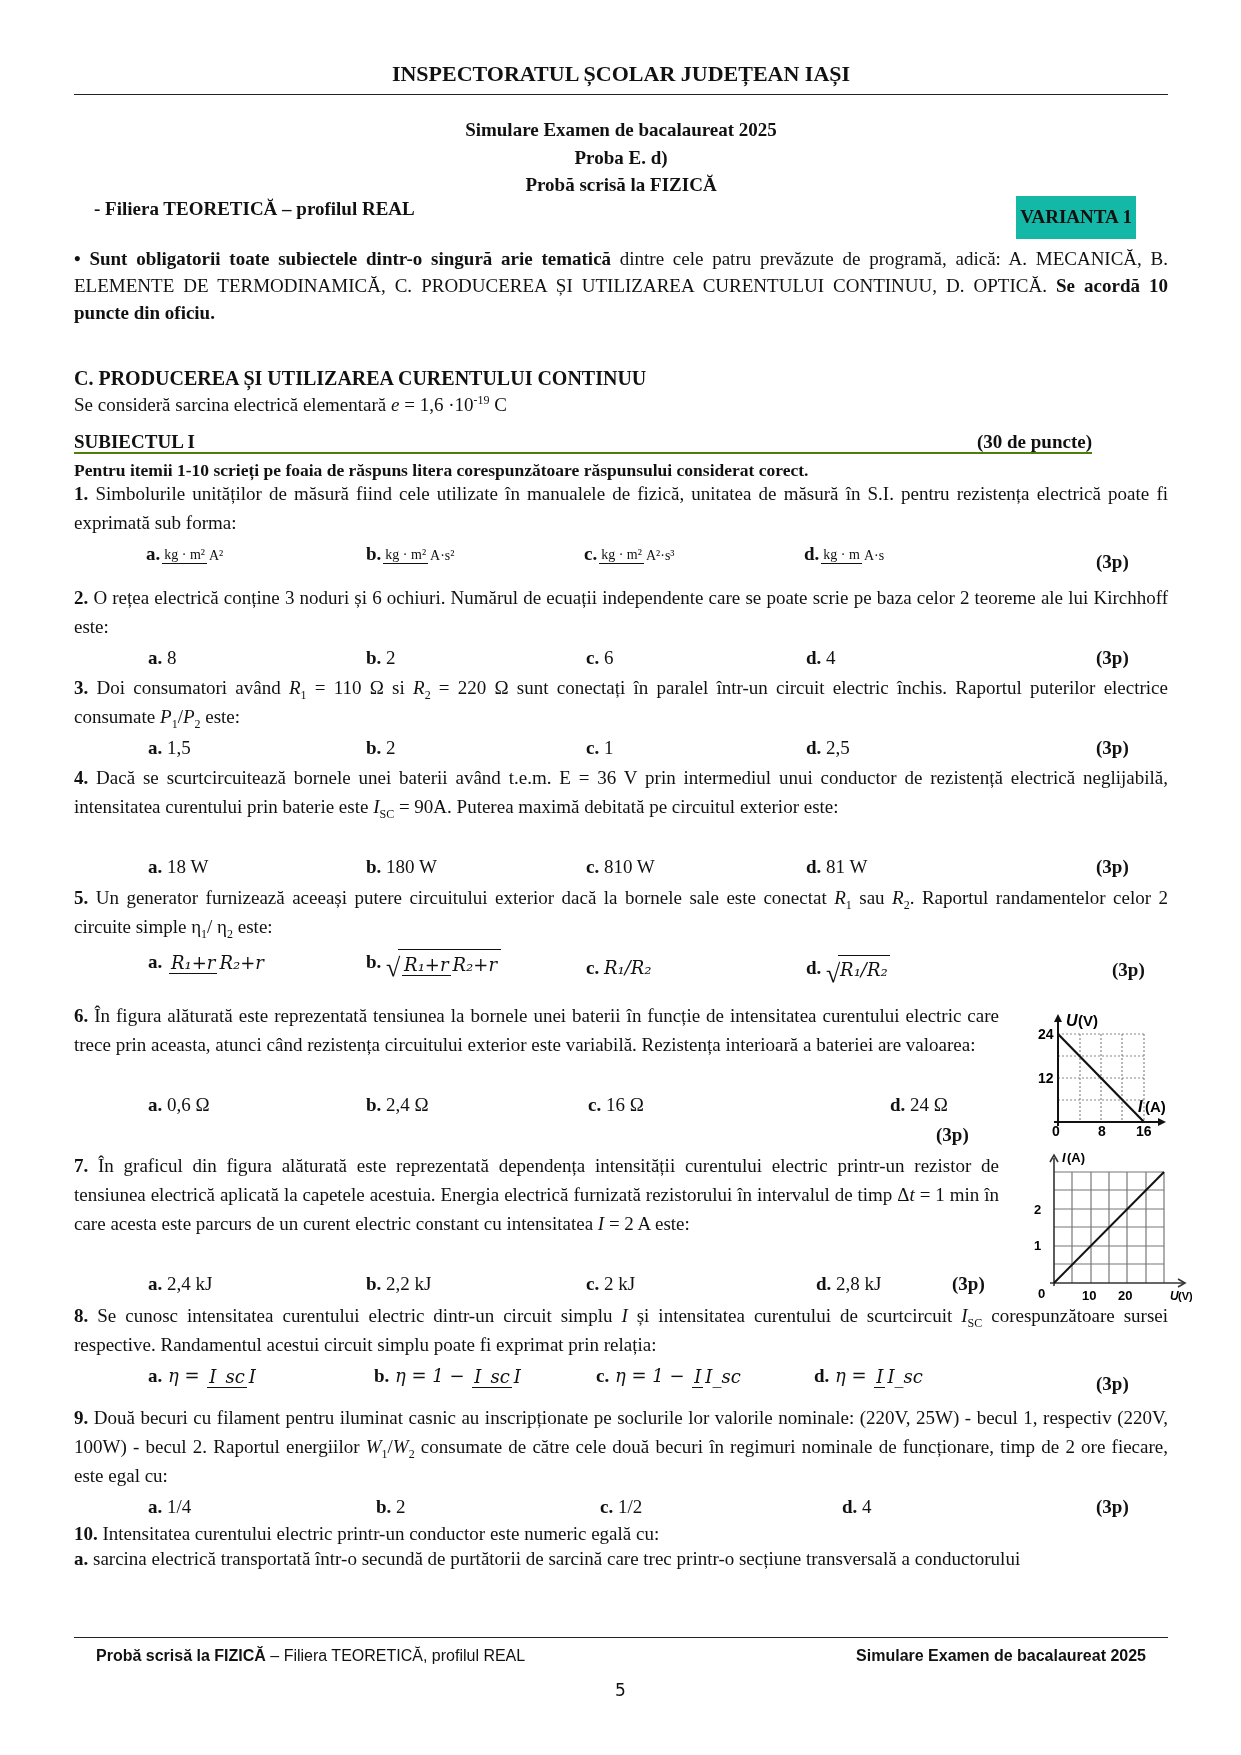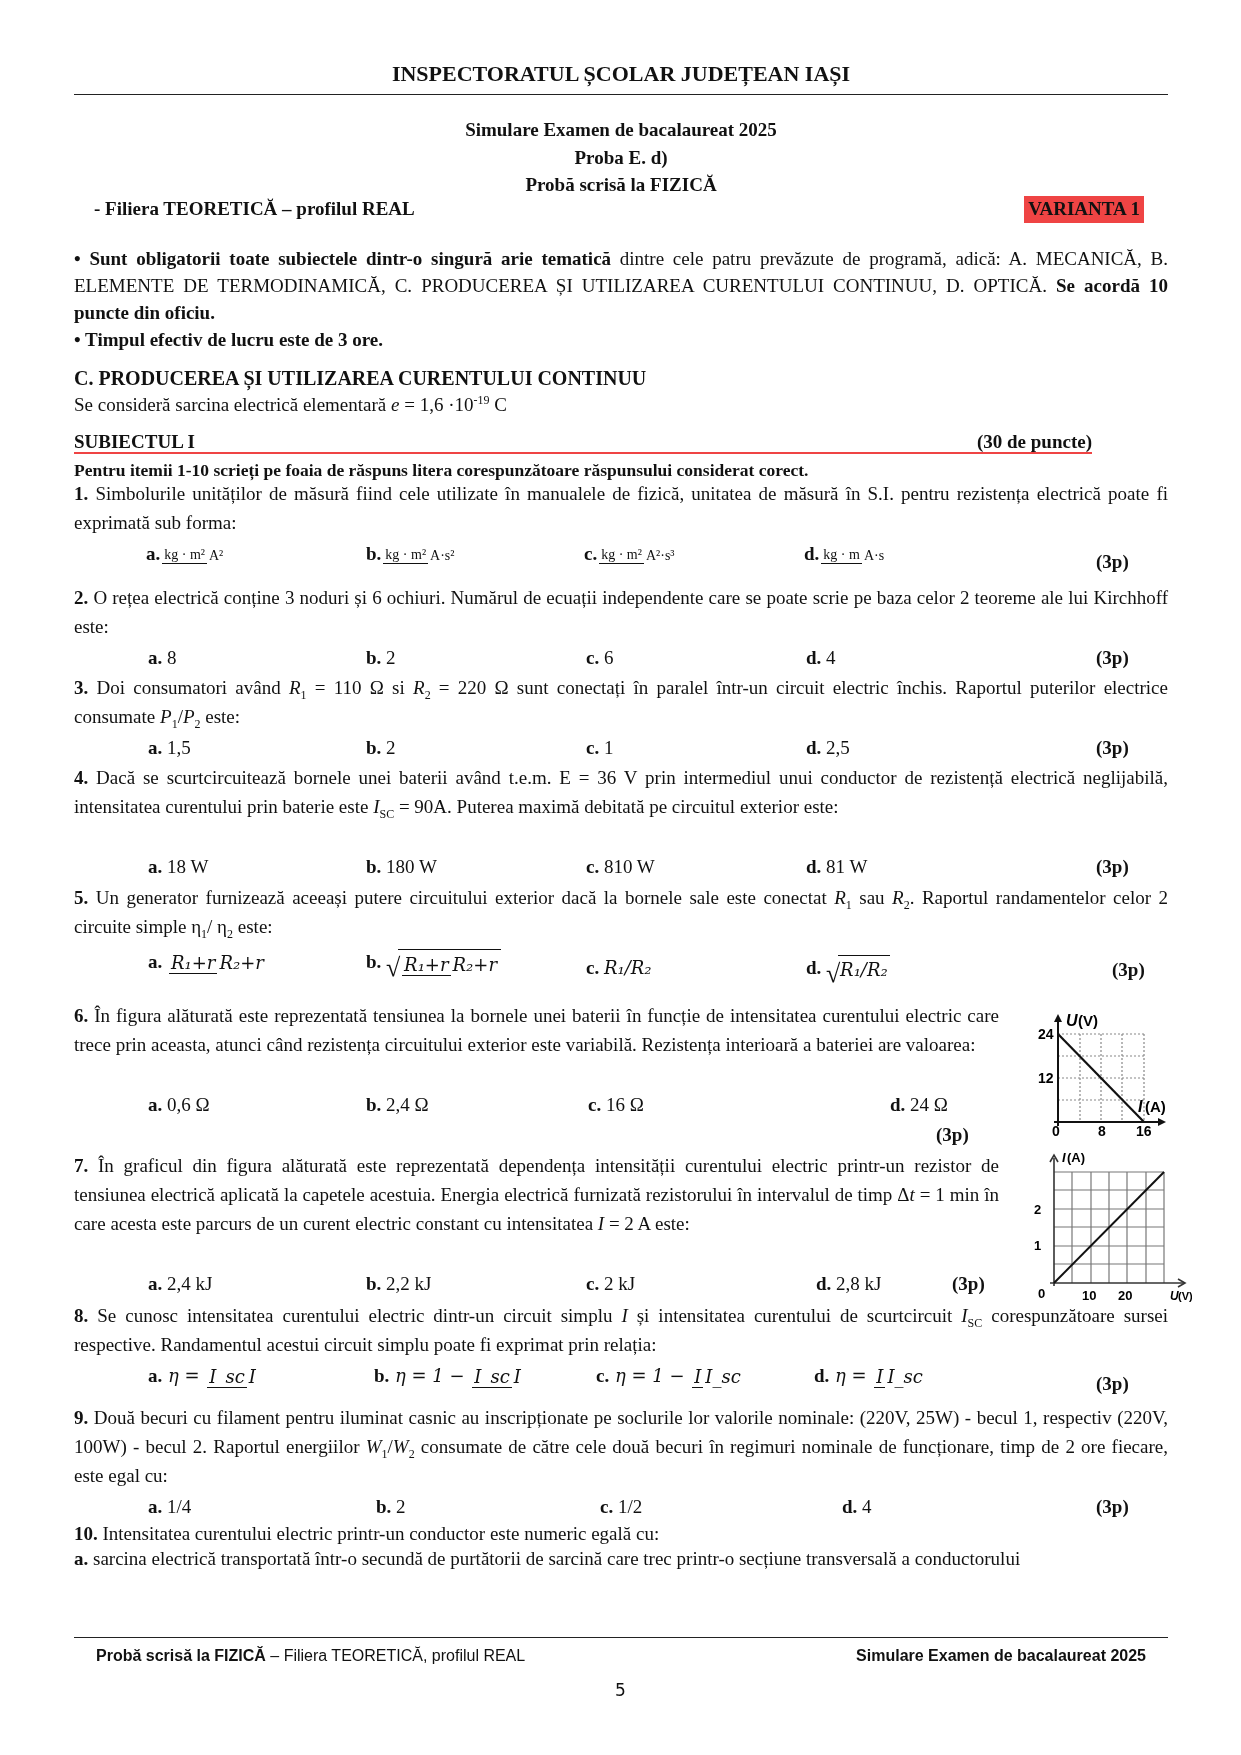--- a/index.html
+++ b/index.html
@@ -4,27 +4,27 @@
 <style>
   * { box-sizing: border-box; margin: 0; padding: 0; }
   html, body { width: 1241px; height: 1755px; background: #ffffff; }
   body { font-family: "Liberation Serif", "DejaVu Serif", serif; color: #111; position: relative; font-size: 19px; line-height: 1.42; }
   .page { position: absolute; left: 0; top: 0; width: 1049px; height: 1755px; text-decoration: underline; }
   .header { position: absolute; left: 74px; width: 1094px; top: 58px; text-align: center; font-weight: bold; font-size: 22px; }
   .hr-top { position: absolute; left: 74px; width: 1094px; top: 94px; border-top: 1.5px solid #222; }
   .title-block { position: absolute; left: 74px; width: 1094px; top: 116px; text-align: center; font-weight: bold; font-size: 19px; line-height: 1.45; }
   .filiera-row { position: absolute; left: 74px; width: 1094px; top: 196px; font-weight: bold; font-size: 19px; }
   .filiera-row .left { position: absolute; left: 20px; }
-  .filiera-row .right { position: absolute; right: 24px; background: #ef4444; padding: 0 4px; }
+  .filiera-row .right { position: absolute; right: 32px; background: #14b8a6; padding: 8px 4px; }
   .instructions { position: absolute; left: 74px; width: 1094px; top: 246px; text-align: justify; font-size: 19px; line-height: 1.42; }
   .b { font-weight: bold; }
   .i { font-style: italic; }
   .section-title { position: absolute; left: 74px; top: 364px; font-weight: bold; font-size: 20px; }
   .constant { position: absolute; left: 74px; top: 392px; font-size: 19px; }
-  .subiect-row { position: absolute; left: 74px; width: 1018px; top: 430px; font-weight: bold; font-size: 19px; border-bottom: 2px solid #ef4444; height: 24px; line-height: 24px; }
+  .subiect-row { position: absolute; left: 74px; width: 1018px; top: 430px; font-weight: bold; font-size: 19px; border-bottom: 2px solid #4d7c0f; height: 24px; line-height: 24px; }
   .subiect-row .left { position: absolute; left: 0; text-decoration: none; }
   .subiect-row .right { position: absolute; right: 0; }
   .directive { position: absolute; left: 74px; top: 458px; font-weight: bold; font-size: 17.5px; }
   .q { position: absolute; left: 74px; width: 1094px; text-align: justify; font-size: 19px; line-height: 1.52; }
   .q.narrow { width: 925px; }
   .opts { position: absolute; left: 0; width: 1094px; height: 30px; font-size: 19px; }
   .opt { position: absolute; top: 0; white-space: nowrap; }
   .opt .lbl { font-weight: bold; }
   .pts { position: absolute; font-weight: bold; font-size: 19px; }
   .frac { display: inline-flex; align-items: center; vertical-align: middle; font-size: 14px; line-height: 1.15; margin-left: 2px; }
@@ -57,21 +57,20 @@
     <div>Probă scrisă la  FIZICĂ</div>
   </div>
 
   <div class="filiera-row">
     <span class="left">- Filiera TEORETICĂ – profilul REAL</span>
     <span class="right">VARIANTA 1</span>
   </div>
 
   <div class="instructions">
     <div><span class="b">• Sunt obligatorii toate subiectele dintr-o singură arie tematică</span><span> dintre cele patru prevăzute de programă, adică: A. MECANICĂ, B. ELEMENTE DE TERMODINAMICĂ, C. PRODUCEREA ȘI UTILIZAREA CURENTULUI CONTINUU, D. OPTICĂ.  </span><span class="b">Se acordă 10 puncte din oficiu.</span></div>
-    <div class="b">• Timpul efectiv de lucru este de 3 ore.</div>
   </div>
 
   <div class="section-title">C. PRODUCEREA ȘI UTILIZAREA CURENTULUI CONTINUU</div>
   <div class="constant"><span>Se consideră sarcina electrică elementară </span><span class="i">e</span><span> = 1,6 ·10</span><sup>-19</sup><span> C</span></div>
 
   <div class="subiect-row">
     <span class="left">SUBIECTUL I</span>
     <span class="right">(30 de puncte)</span>
   </div>
   <div class="directive">Pentru itemii 1-10 scrieți pe foaia de răspuns litera corespunzătoare răspunsului considerat corect.</div>

